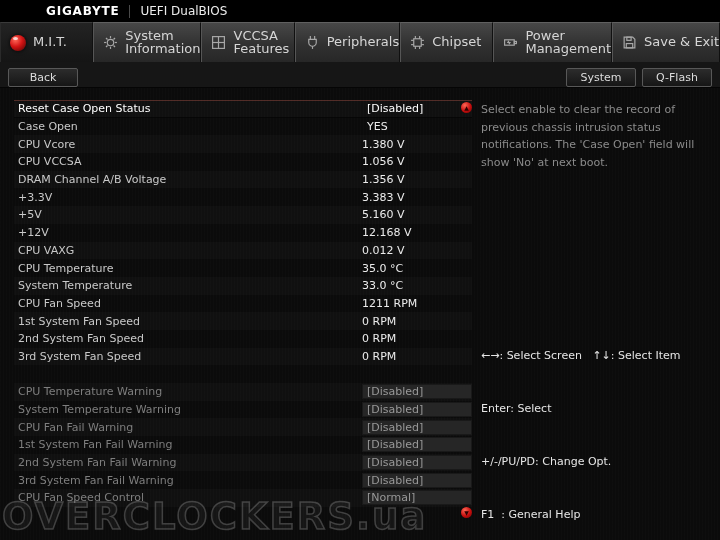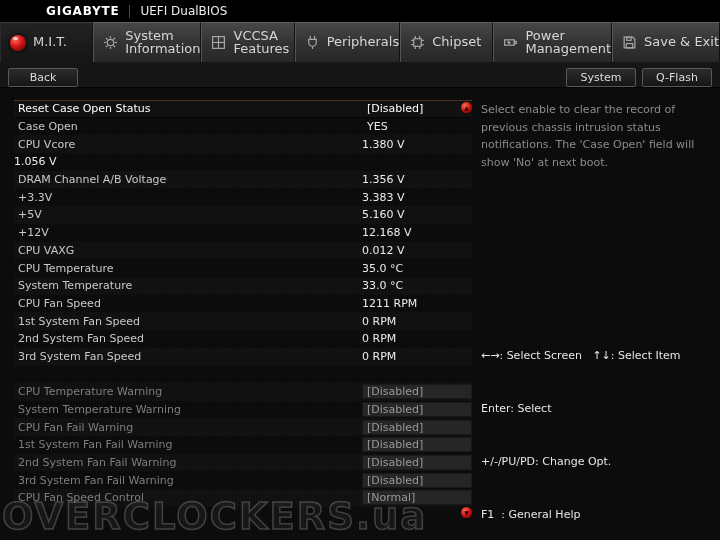--- a/index.html
+++ b/index.html
@@ -190,20 +190,21 @@
       </div>
       <div class="row">
         <span class="lbl">Case Open</span>
         <span class="val left">YES</span>
       </div>
       <div class="row">
         <span class="lbl">CPU Vcore</span>
         <span class="val right">1.380 V</span>
       </div>
       <div class="row">
+        <span class="lbl">CPU VCCSA</span>
         <span class="val right">1.056 V</span>
       </div>
       <div class="row">
         <span class="lbl">DRAM Channel A/B Voltage</span>
         <span class="val right">1.356 V</span>
       </div>
       <div class="row">
         <span class="lbl">+3.3V</span>
         <span class="val right">3.383 V</span>
       </div>

